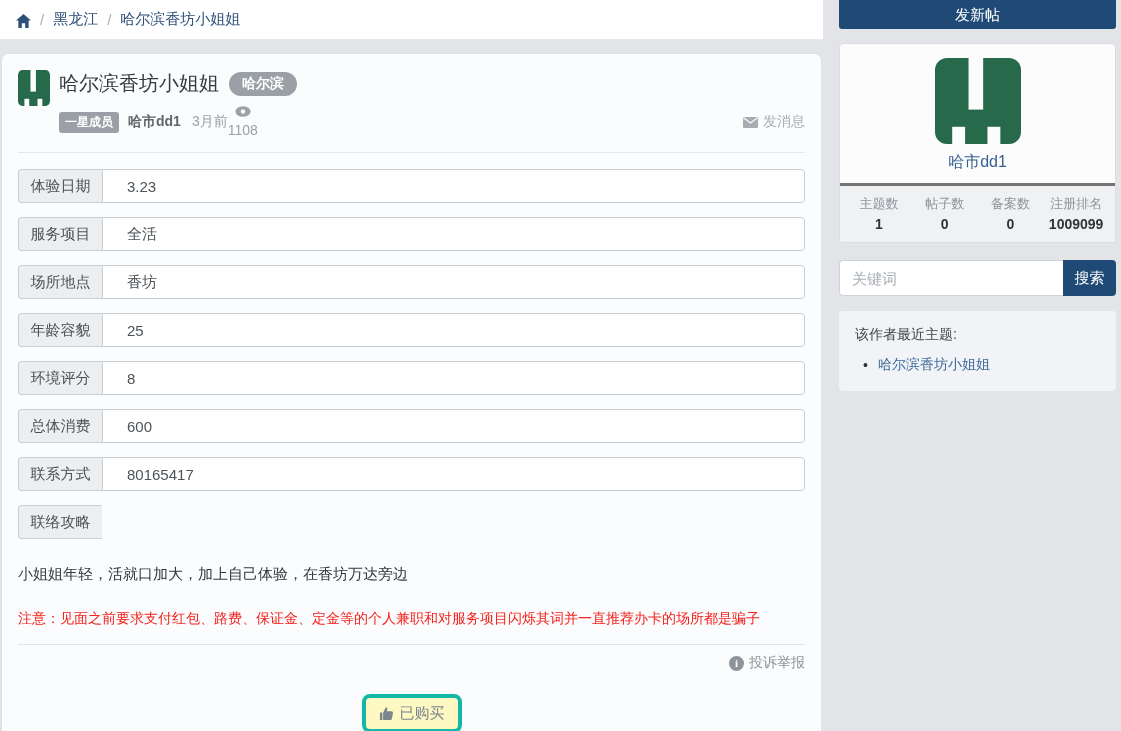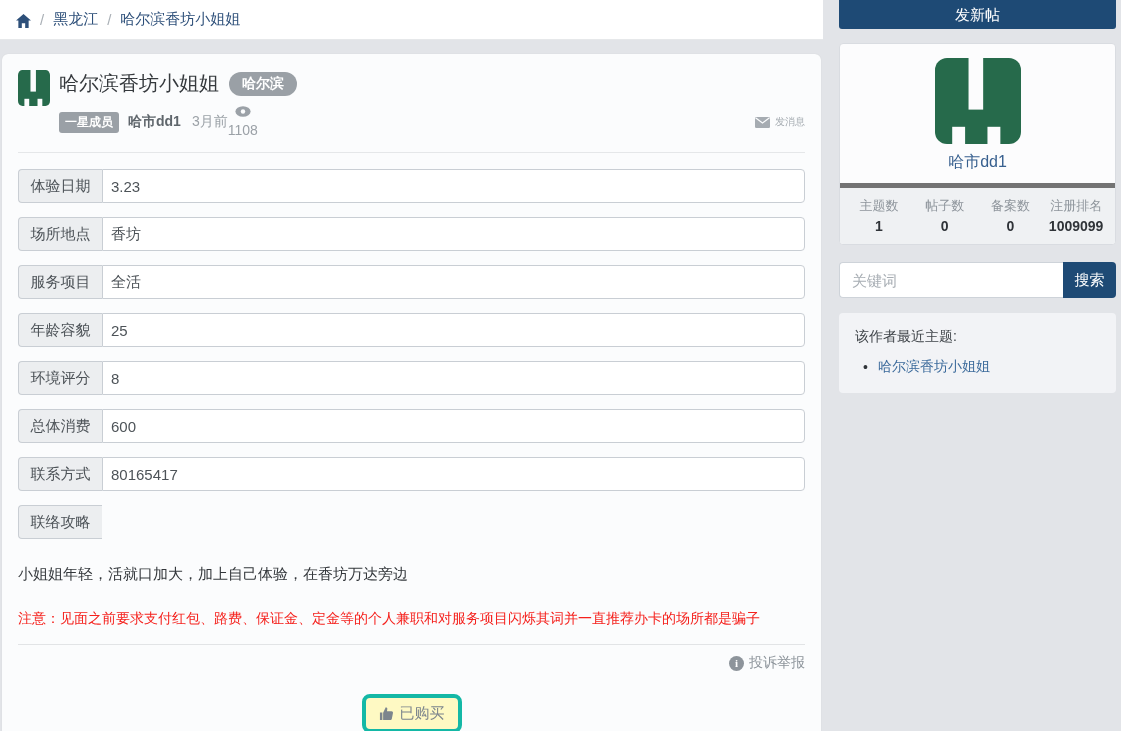--- a/index.html
+++ b/index.html
@@ -41,35 +41,35 @@
   .meta-line { display:flex; align-items:center; margin-top:9px; font-size:14px; }
   .member-badge {
     background:#9aa0a6; color:#fff; font-size:12px; font-weight:700;
     border-radius:3px; padding:2px 6px; margin-right:9px;
   }
   .meta-author { color:#5f666c; font-weight:700; margin-right:11px; }
   .meta-time { color:#9ba1a7; margin-right:0; }
   .meta-views { color:#9ba1a7; display:inline-flex; align-items:center; gap:5px;flex-direction:column; }
   .msg-link {
     margin-left:auto; color:#a6acb2; display:inline-flex; align-items:center; gap:5px;
-    cursor:pointer; text-decoration:none; font-size:10px;
+    cursor:pointer; text-decoration:none; font-size:14px;
   }
   hr.card-hr { border:none; border-top:1px solid #e5e7e9; margin:14px 0 0 0; }
 
   
   .fields { margin-top:16px; }
   .field-row { display:flex; margin-bottom:14px; height:34px; }
   .field-label {
     flex:0 0 84px; background:#eceef0; border:1px solid #c9ced4; border-right:none;
     border-radius:4px 0 0 4px; display:flex; align-items:center; justify-content:center;
     color:#4d5358; font-size:15px;
   }
   .field-value {
     flex:1; background:#fff; border:1px solid #c9ced4; border-radius:0 4px 4px 0;
-    display:flex; align-items:center; padding-left:8px; color:#4d5358; font-size:15px;
+    display:flex; align-items:center; padding-left:24px; color:#4d5358; font-size:15px;
   }
 
   .body-text { margin-top:26px; color:#33373b; font-size:15px; }
   .warn-text { margin-top:26px; color:#f5211d; font-size:14px;font-family:Liberation Mono, monospace; }
   hr.sep-hr { border:none; border-top:1px solid #e2e4e6; margin:16px 0 0 0; }
   .report-row {
     display:flex; justify-content:flex-end; align-items:center; gap:5px;
     margin-top:9px; color:#8d949b; font-size:14px; cursor:pointer;
   }
   .info-ic {
@@ -91,21 +91,21 @@
     border:none; border-radius:0 0 3px 3px; font-size:15px; cursor:pointer;
     font-family:inherit; line-height:29px; text-align:center;
   }
   .profile-card {
     margin-top:14px; background:#fcfcfd; border:1px solid #d9dce1; border-radius:4px;
     overflow:hidden;
   }
   .profile-top { padding:14px 0 10px 0; text-align:center; }
   .profile-name { margin-top:5px; color:#38608f; font-size:16px; }
   .profile-stats {
-    display:flex; background:#eff1f3; border-top:5px solid #737373; padding:9px 6px 10px 6px;
+    display:flex; background:#eff1f3; border-top:3px solid #737373; padding:9px 6px 10px 6px;
   }
   .stat { flex:1; text-align:center; }
   .stat-label { color:#8d949b; font-size:13px; }
   .stat-value { color:#2f3338; font-size:14px; font-weight:700; margin-top:3px; }
 
   .search-group { display:flex; margin-top:17px; height:36px; }
   .search-input {
     flex:1; border:1px solid #ced3d9; border-right:none; border-radius:4px 0 0 4px;
     padding:0 12px; font-size:15px; color:#43484d; outline:none;
     font-family:inherit; background:#fff;
@@ -181,26 +181,26 @@
     </div>
 
     <hr class="card-hr">
 
     <div class="fields">
       <div class="field-row">
         <span class="field-label">体验日期</span>
         <span class="field-value">3.23</span>
       </div>
       <div class="field-row">
+        <span class="field-label">服务项目</span>
+        <span class="field-value">全活</span>
+      </div>
+      <div class="field-row">
         <span class="field-label">场所地点</span>
         <span class="field-value">香坊</span>
-      </div>
-      <div class="field-row">
-        <span class="field-label">服务项目</span>
-        <span class="field-value">全活</span>
       </div>
       <div class="field-row">
         <span class="field-label">年龄容貌</span>
         <span class="field-value">25</span>
       </div>
       <div class="field-row">
         <span class="field-label">环境评分</span>
         <span class="field-value">8</span>
       </div>
       <div class="field-row">

